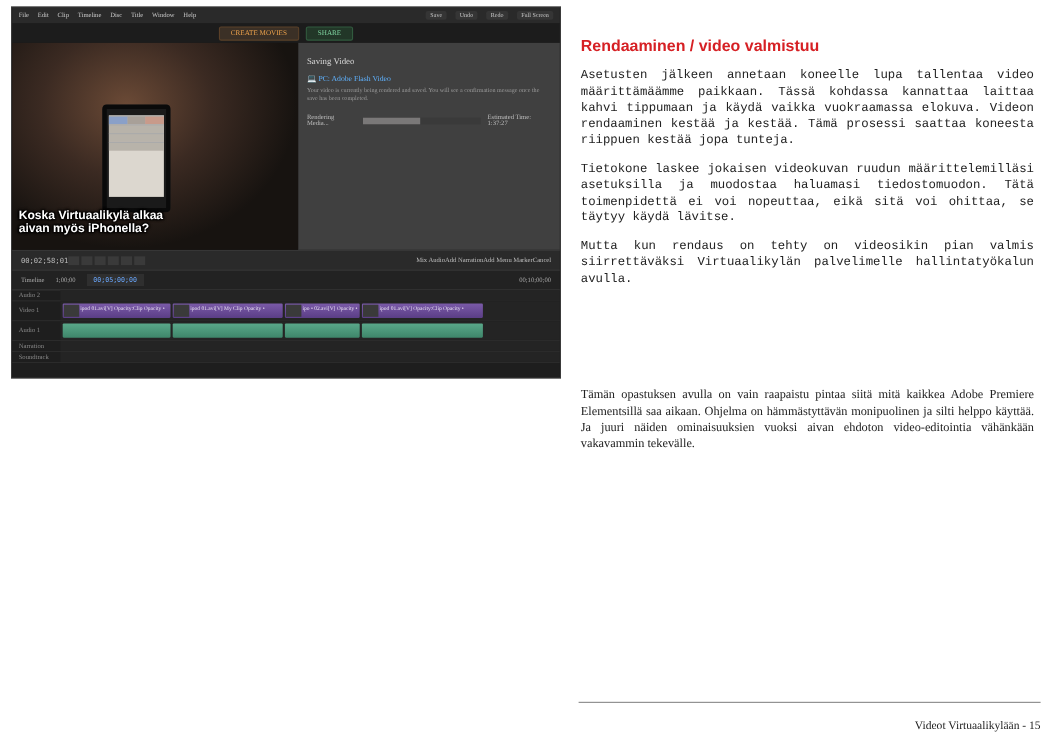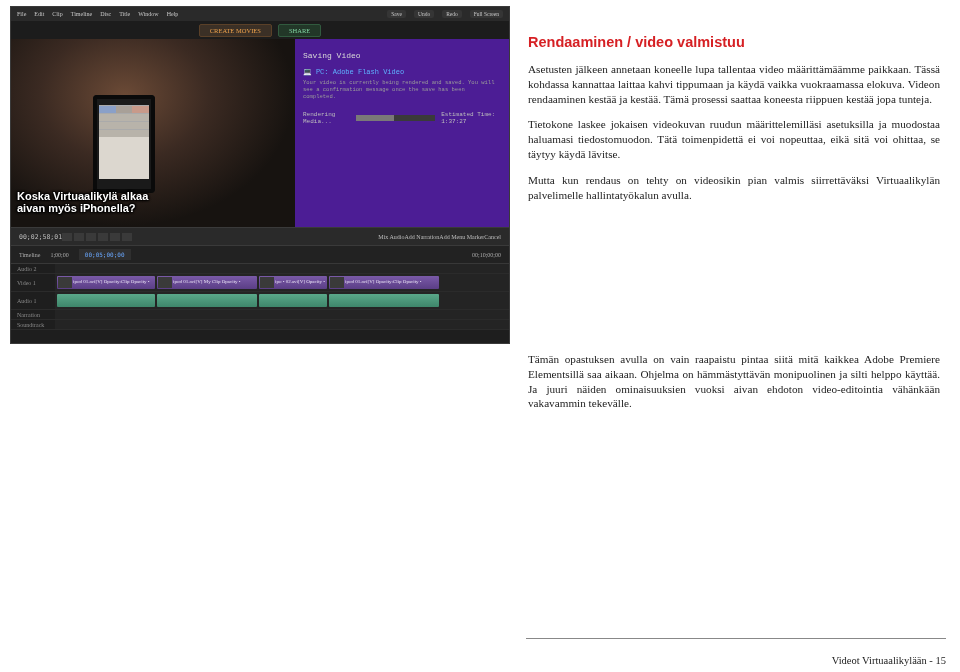--- a/index.html
+++ b/index.html
@@ -15,21 +15,21 @@
   }
   .menubar .spacer { flex: 1; }
   .menubar .btn { background:#353535; padding:1px 4px; border-radius:2px; font-size:5.5px; display:flex; align-items:center; gap:2px;}
   .topbar {
     height: 18px; display:flex; align-items:center; justify-content:center; gap:6px;
   }
   .pillbtn { font-size:6.5px; color:#eda24c; background:#3b3026; border:1px solid #5a4028; padding:2px 10px; border-radius:2px;}
   .pillbtn.light { color:#7fd4a0; background:#223728; border-color:#315a3e;}
   .main-area { display:flex; height: 188px; }
   .preview {
-    width: 284px; height: 100%; background: #111;
+    width: 260px; height: 100%; background: #111;
     position: relative;
   }
   .preview .photo {
     position:absolute; inset:0;
     background:
       radial-gradient(ellipse at 40% 30%, #6b4a36 0%, #3b2a22 35%, #171310 70%);
   }
   .preview .phone {
     position:absolute; left:82px; top:56px; width:62px; height:98px; background:#1a1a1a; border-radius:4px;
     box-shadow: inset 0 0 0 4px #0a0a0a;
@@ -38,21 +38,21 @@
     position:absolute; left:6px; top:10px; right:6px; bottom:14px; background:#dcd7cf;
     display:flex; flex-direction:column;
   }
   .preview .phone .screen .bar { height:8px; background:#b8b3aa; border-top:1px solid #aaa; display:flex; }
   .preview .phone .screen .blk { flex:1; height:100%; }
   .overlay-text {
     position:absolute; left:6px; right:6px; bottom:12px; color:#fff;
     font-family: Arial, sans-serif; font-weight:700; font-size:11px; line-height:1.15;
     text-shadow: 1px 1px 2px #000, -1px -1px 2px #000, 1px -1px 2px #000, -1px 1px 2px #000;
   }
-  .dialog-pane { flex:1; background:#4c1d95; padding:6px 8px; color:#bdbdbd; font-family: Liberation Mono, monospace; font-size:6px;}
+  .dialog-pane { flex:1; background:#404040; padding:6px 8px; color:#bdbdbd; font-family: Liberation Serif, serif; font-size:6px;}
   .dialog-pane .dlg-title { color:#d7d7d7; font-size:8px; margin:6px 0 8px; display:flex; align-items:center; gap:4px;}
   .dialog-pane .tag { color:#5fb2ff; font-size:7px;}
   .dialog-pane .note { color:#9a9a9a; font-size:5.5px; line-height:1.25; margin:4px 0 10px;}
   .dialog-pane .prog-row { display:flex; align-items:center; gap:6px; margin-top:6px;}
   .dialog-pane .prog-label { font-size:6px; color:#bdbdbd;}
   .progress { height:6px; background:#3a3a3a; width:110px; position:relative;}
   .progress .fill { height:100%; width:48%; background:#7a7878;}
   .dialog-pane .eta { font-size:6px; color:#bdbdbd;}
   .transport {
     height: 18px; background:#2a2a2a; border-top:1px solid #3a3a3a;
@@ -79,21 +79,21 @@
   .clip { position:absolute; top:2px; bottom:2px; border-radius:1px;}
   .clip.purple { background: linear-gradient(#7a5aa8,#5b3e86);}
   .clip.teal { background: linear-gradient(#5aa88a,#3e866a);}
   .clip .thumb { position:absolute; left:1px; top:1px; bottom:1px; width:14px; background:#3a3a3a;}
 
   .text-col {
     position:absolute; left: 528px; top: 4px; width: 412px;
     font-size: 11.2px; line-height: 1.32; color:#222;
   }
   .text-col h2 { font-size: 14.5px; font-weight:700; color:#d62024; margin-bottom: 10px; font-family: Arial, Helvetica, sans-serif; margin-top: 29px;}
-  .text-col p { margin-bottom: 11px; text-align: justify; }
+  .text-col p { margin-bottom: 11px; text-align: justify; font-family: Liberation Mono, monospace; }
   .section2 { position:absolute; left:528px; top:352px; width:412px; font-size:11.2px; line-height:1.32;}
   .section2 h2 { font-size: 14.5px; font-weight:700; color:#d62024; margin-bottom: 10px; font-family: Arial, Helvetica, sans-serif;}
   .section2 p { margin-bottom: 8px; text-align: justify;}
   .footer {
     position:absolute; right: 14px; bottom: 6px;
     font-size: 10.5px; color:#222;
     border-top: 1px solid #888; padding-top:16px; width:420px; text-align:right;
   }
 </style>
 </head>

